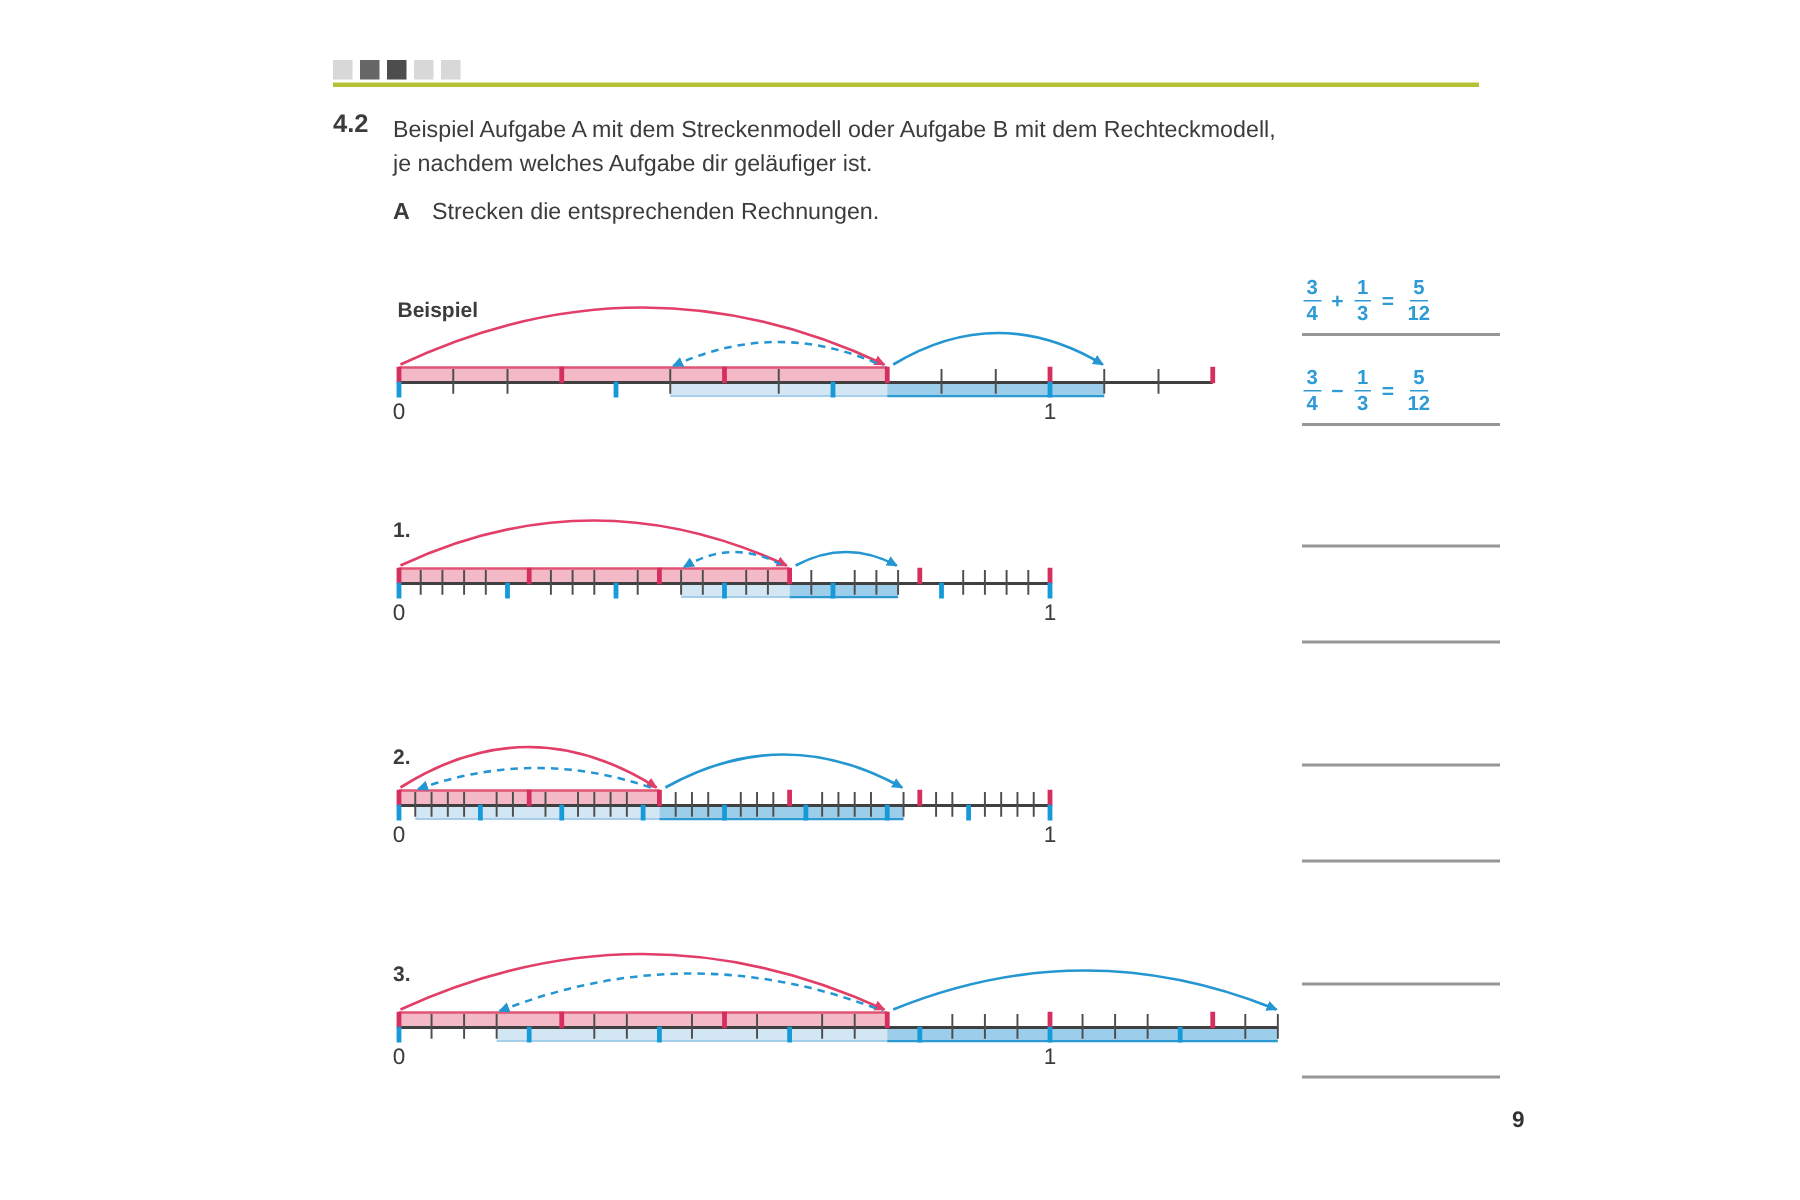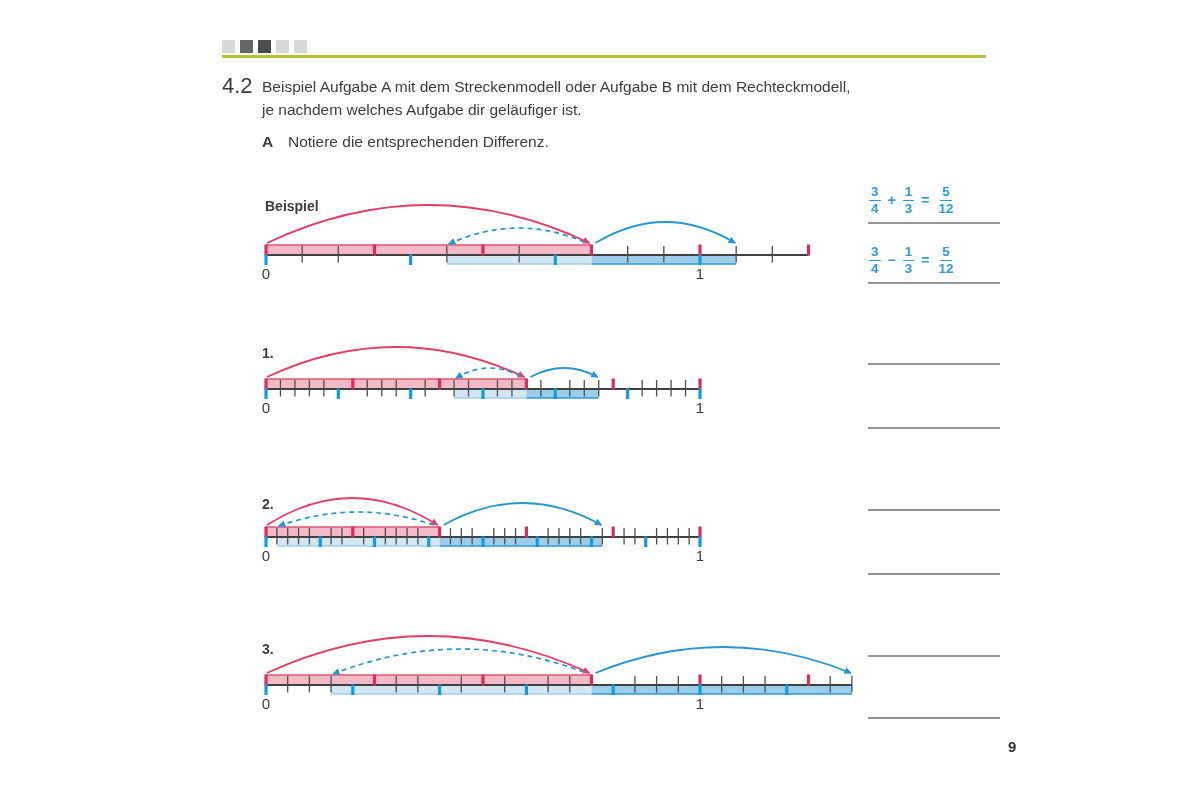--- a/index.html
+++ b/index.html
@@ -3,21 +3,21 @@
 <meta charset="utf-8">
 <style>
   html,body{margin:0;padding:0;background:#fff;}
   #page{position:relative;width:1200px;height:800px;background:#ffffff;overflow:hidden;
         font-family:"Liberation Sans",sans-serif;color:#3c3c3c;}
   .abs{position:absolute;}
   
   #squares{position:absolute;left:222px;top:40px;display:flex;gap:5px;}
   #squares span{width:13px;height:13px;display:inline-block;}
   #green-rule{position:absolute;left:222px;top:55px;width:764px;height:2.5px;background:#b5c234;}
-  .task-num{font-weight:normal;font-size:22px;}
+  .task-num{font-weight:bold;font-size:17px;}
   .body-text{font-size:15.5px;line-height:23px;}
   .bold{font-weight:bold;}
   .diagram-label{font-weight:bold;font-size:14px;}
   
   .eq{position:absolute;left:869px;display:flex;align-items:center;gap:7px;
       color:#2e9bd6;font-size:13.5px;font-weight:bold;}
   .frac{display:inline-flex;flex-direction:column;align-items:center;line-height:1.15;}
   .frac .num{border-bottom:1.7px solid currentColor;padding:0 2px;}
   .frac .den{padding:0 2px;}
   .op{font-size:14px;}
@@ -40,21 +40,21 @@
   <div id="green-rule"></div>
 
   <div class="abs task-num" style="left:222px;top:73px;">4.2</div>
   <div class="abs body-text" style="left:262px;top:75px;width:740px;">
     <div>Beispiel Aufgabe A mit dem Streckenmodell oder Aufgabe B mit dem Rechteckmodell,</div>
     <div>je nachdem welches Aufgabe dir geläufiger ist.</div>
   </div>
 
   <div class="abs body-text bold" style="left:262px;top:130px;">A</div>
   <div class="abs body-text" style="left:288px;top:130px;width:720px;">
-    <div>Notiere die entsprechenden Differenz.</div>
+    <div>Strecken die entsprechenden Rechnungen.</div>
   </div>
 
   <div class="abs diagram-label" style="left:265px;top:198px;">Beispiel</div>
   <div class="abs diagram-label" style="left:262px;top:345px;">1.</div>
   <div class="abs diagram-label" style="left:262px;top:496px;">2.</div>
   <div class="abs diagram-label" style="left:262px;top:641px;">3.</div>
 
   <svg id="diagram-0" width="1200" height="110" style="top:180px;">
       <defs>
         <marker id="ra-0" markerUnits="userSpaceOnUse" markerWidth="10" markerHeight="10" refX="6.5" refY="3.5" orient="auto">

